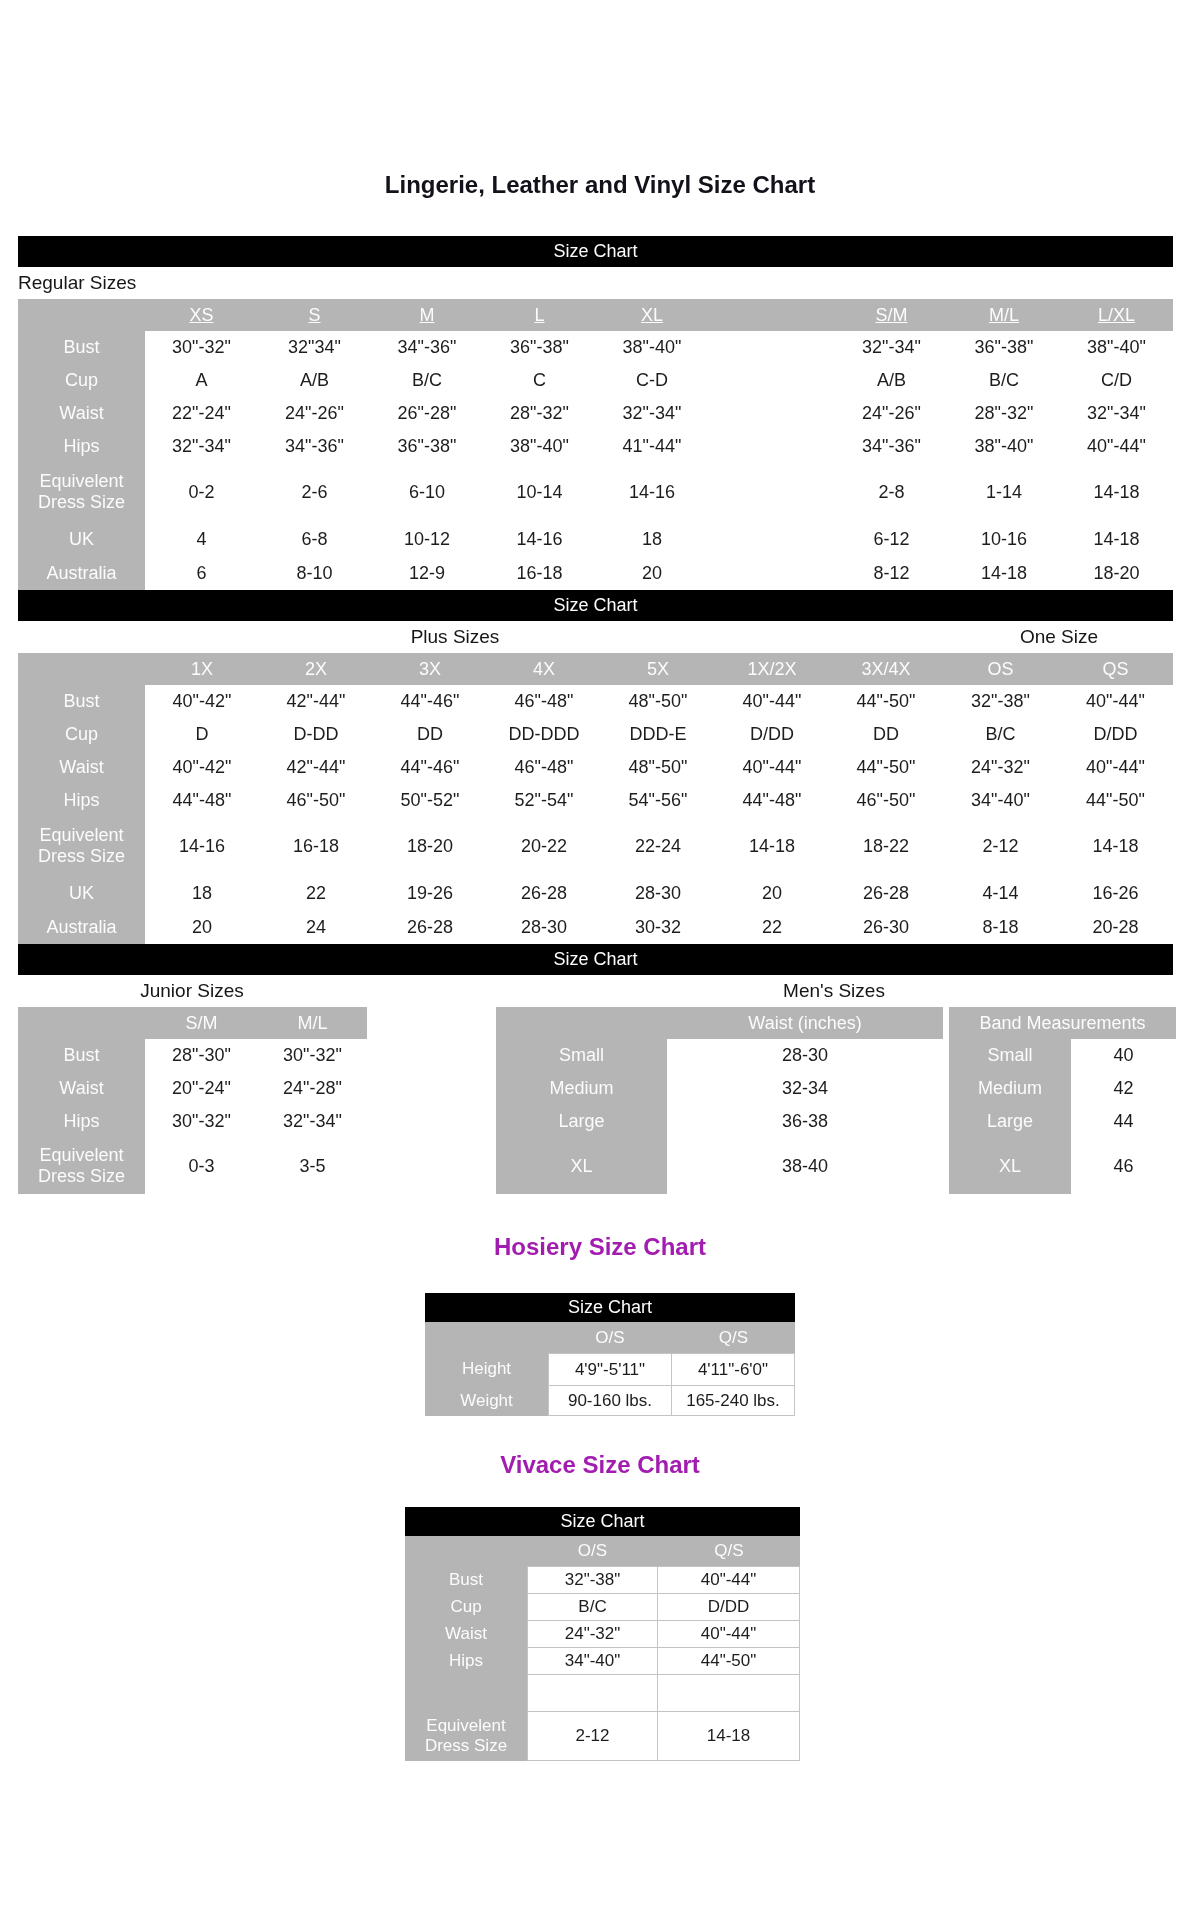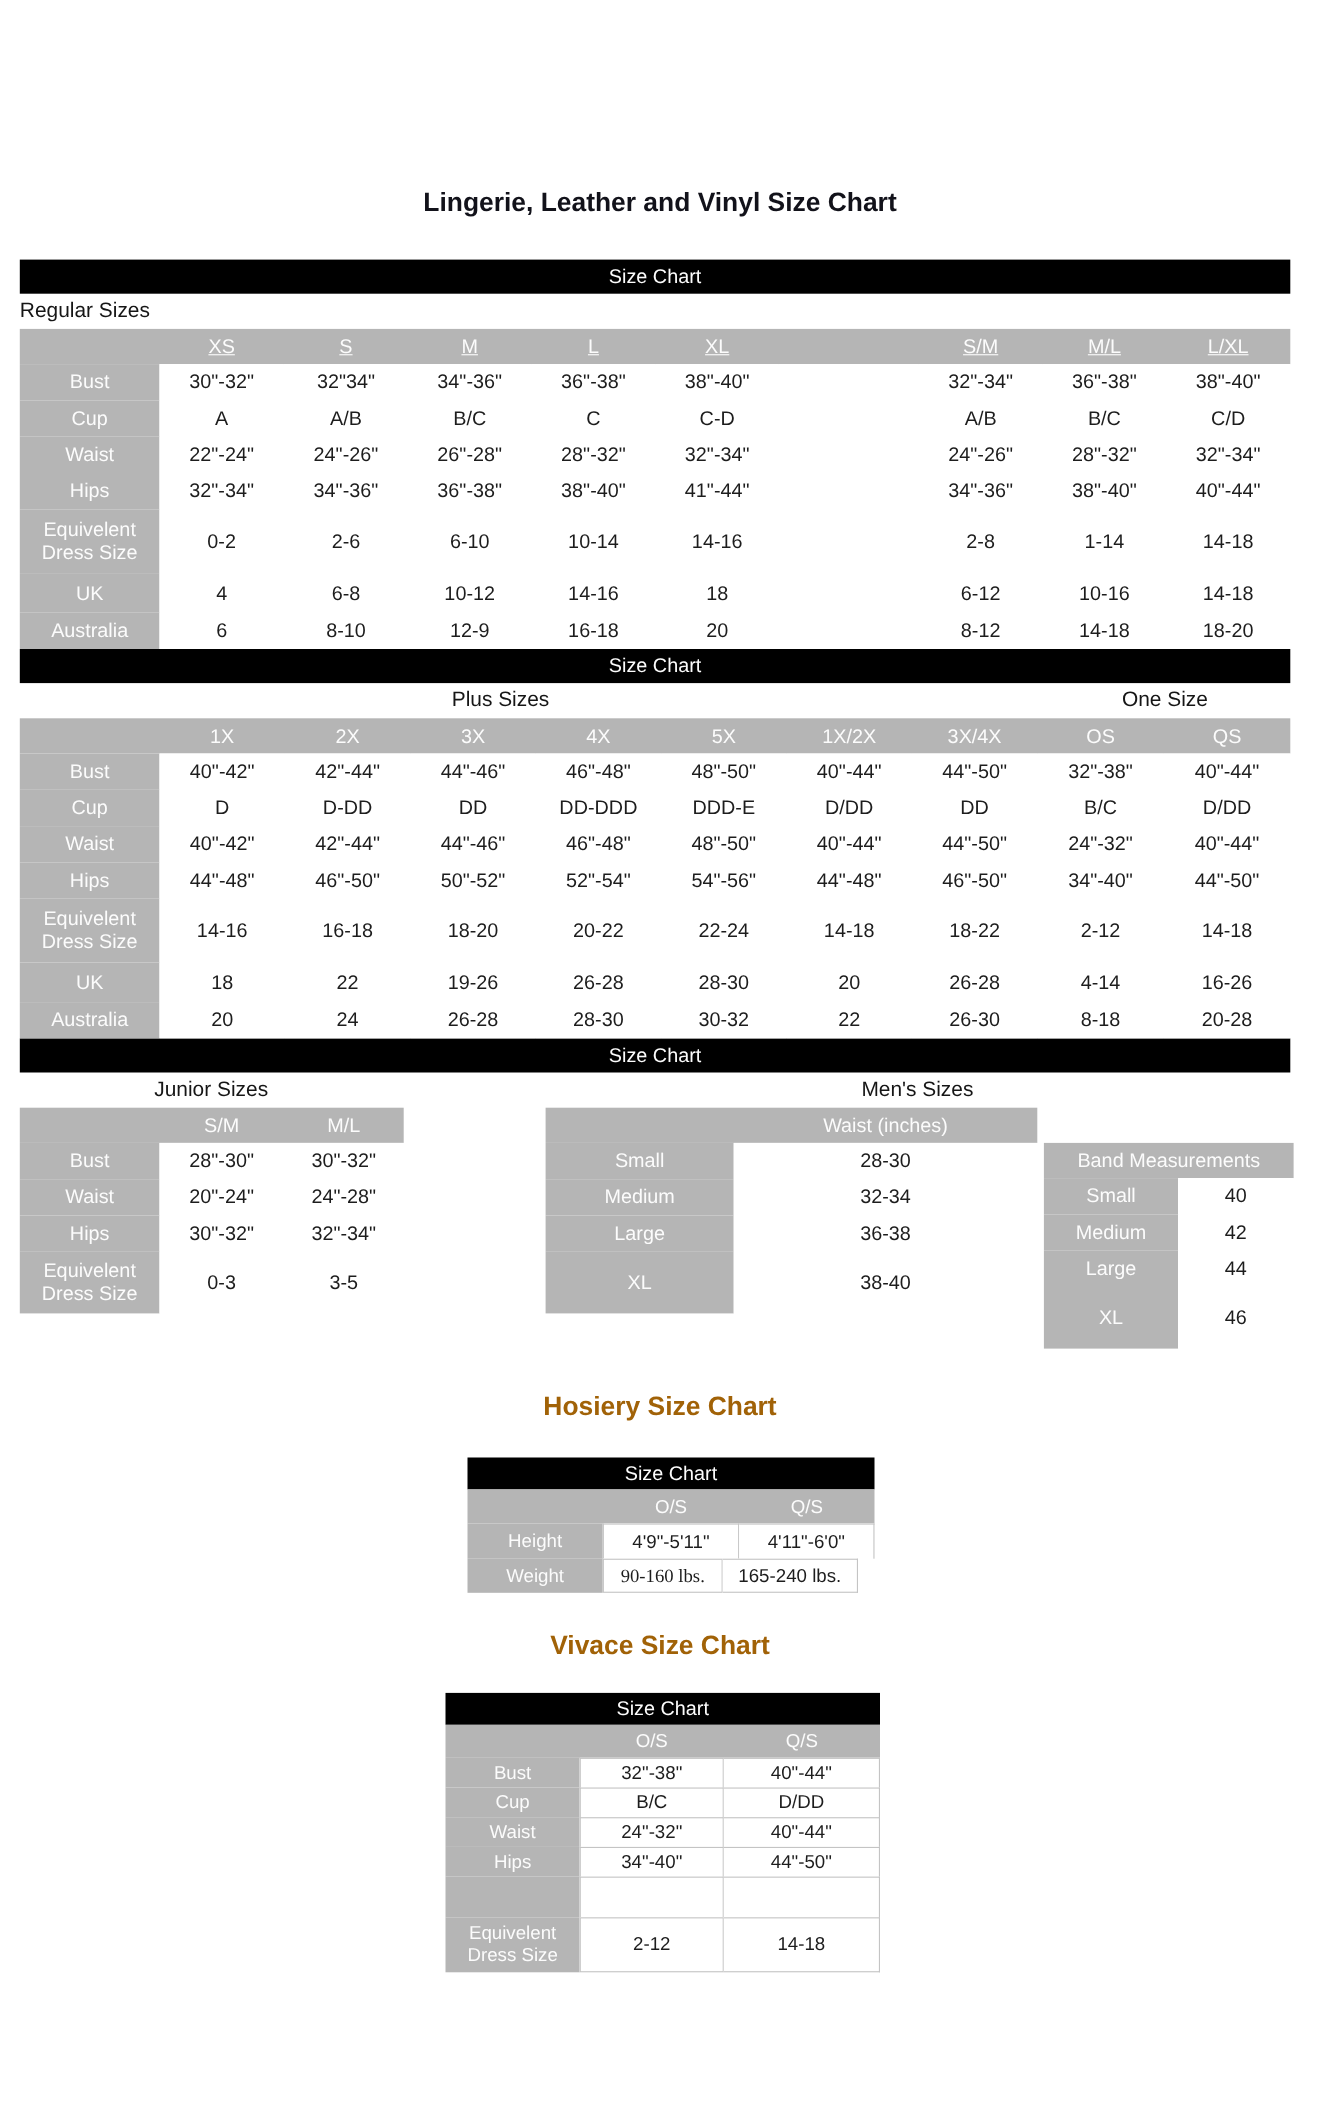--- a/index.html
+++ b/index.html
@@ -4,21 +4,21 @@
 <style>
   html,body{margin:0;padding:0;}
   body{
     width:1200px;height:1927px;background:#ffffff;overflow:hidden;
     font-family:"Liberation Sans","DejaVu Sans",sans-serif;color:#1d1d1d;
   }
   .content{margin-left:18px;width:1155px;}
   .page-title{margin:170px 0 0 0;height:30px;font-size:24px;font-weight:bold;
     text-align:center;color:#12121a;line-height:30px;}
   .sub-title{height:30px;font-size:24px;font-weight:bold;text-align:center;
-    color:#a16207;line-height:30px;width:1200px;}
+    color:#a21caf;line-height:30px;width:1200px;}
   .bar{background:#000000;color:#fcfcfc;height:31px;display:flex;align-items:center;
     justify-content:center;font-size:18px;}
   .bar.mt{margin-top:36px;}
   .seclabel-row{display:flex;height:32px;align-items:center;}
   .seclabel{font-size:19px;text-align:center;color:#161616;}
   .row{display:flex;}
   .cell,.hcell{display:flex;align-items:center;justify-content:center;font-size:18px;
     box-sizing:border-box;text-align:center;line-height:1.15;}
   .hrow{background:#b5b5b5;color:#fcfcfc;}
   .lab{background:#b5b5b5;color:#fcfcfc;}
@@ -310,21 +310,21 @@
         <div class="row" style="height: 33px;">
           <div class="cell lab" style="width: 171px; flex: 0 0 auto;">Large</div>
           <div class="cell val" style="width: 276px; flex: 0 0 auto;">36-38</div>
         </div>
         <div class="row" style="height: 56px;">
           <div class="cell lab" style="width: 171px; flex: 0 0 auto;">XL</div>
           <div class="cell val" style="width: 276px; flex: 0 0 auto;">38-40</div>
         </div>
       </div>
     <div class="spacer" style="width:6px;"></div>
-    <div style="width:227px;margin-top:32px;">
+    <div style="width:227px;">
         <div class="row hrow" style="height: 32px;">
           <div class="hcell" style="width: 227px; flex: 0 0 auto;">Band Measurements</div>
         </div>
         <div class="row" style="height: 33px;">
           <div class="cell lab" style="width: 122px; flex: 0 0 auto;">Small</div>
           <div class="cell val" style="width: 105px; flex: 0 0 auto;">40</div>
         </div>
         <div class="row" style="height: 33px;">
           <div class="cell lab" style="width: 122px; flex: 0 0 auto;">Medium</div>
           <div class="cell val" style="width: 105px; flex: 0 0 auto;">42</div>
@@ -354,21 +354,21 @@
         <div class="hcell" style="width: 124px; flex: 0 0 auto;">O/S</div>
         <div class="hcell" style="width: 123px; flex: 0 0 auto;">Q/S</div>
       </div>
       <div class="row" style="height: 32px;">
         <div class="cell lab" style="width: 123px; flex: 0 0 auto;">Height</div>
         <div class="cell val" style="width: 124px; flex: 0 0 auto; border-top: 1px solid rgb(196, 196, 196); border-right: 1px solid rgb(196, 196, 196); border-left: 1px solid rgb(196, 196, 196);">4'9"-5'11"</div>
         <div class="cell val" style="width: 123px; flex: 0 0 auto; border-top: 1px solid rgb(196, 196, 196); border-right: 1px solid rgb(196, 196, 196);">4'11"-6'0"</div>
       </div>
       <div class="row" style="height: 31px;">
         <div class="cell lab" style="width: 123px; flex: 0 0 auto;">Weight</div>
-        <div class="cell val" style="width: 109px; flex: 0 0 auto; border-width: 1px; border-style: solid; border-color: rgb(196, 196, 196); font-family: Liberation Serif, serif;">90-160 lbs.</div>
+        <div class="cell val" style="width: 124px; flex: 0 0 auto; border-width: 1px; border-style: solid; border-color: rgb(196, 196, 196);">90-160 lbs.</div>
         <div class="cell val" style="width: 123px; flex: 0 0 auto; border-top: 1px solid rgb(196, 196, 196); border-right: 1px solid rgb(196, 196, 196); border-bottom: 1px solid rgb(196, 196, 196);">165-240 lbs.</div>
       </div>
     </div>
 </div>
 
 <div class="sub-title" style="margin-top:34px;">Vivace Size Chart</div>
 
 <div class="small-block viv-block">
   <div class="bar">
     <span>Size Chart</span>

